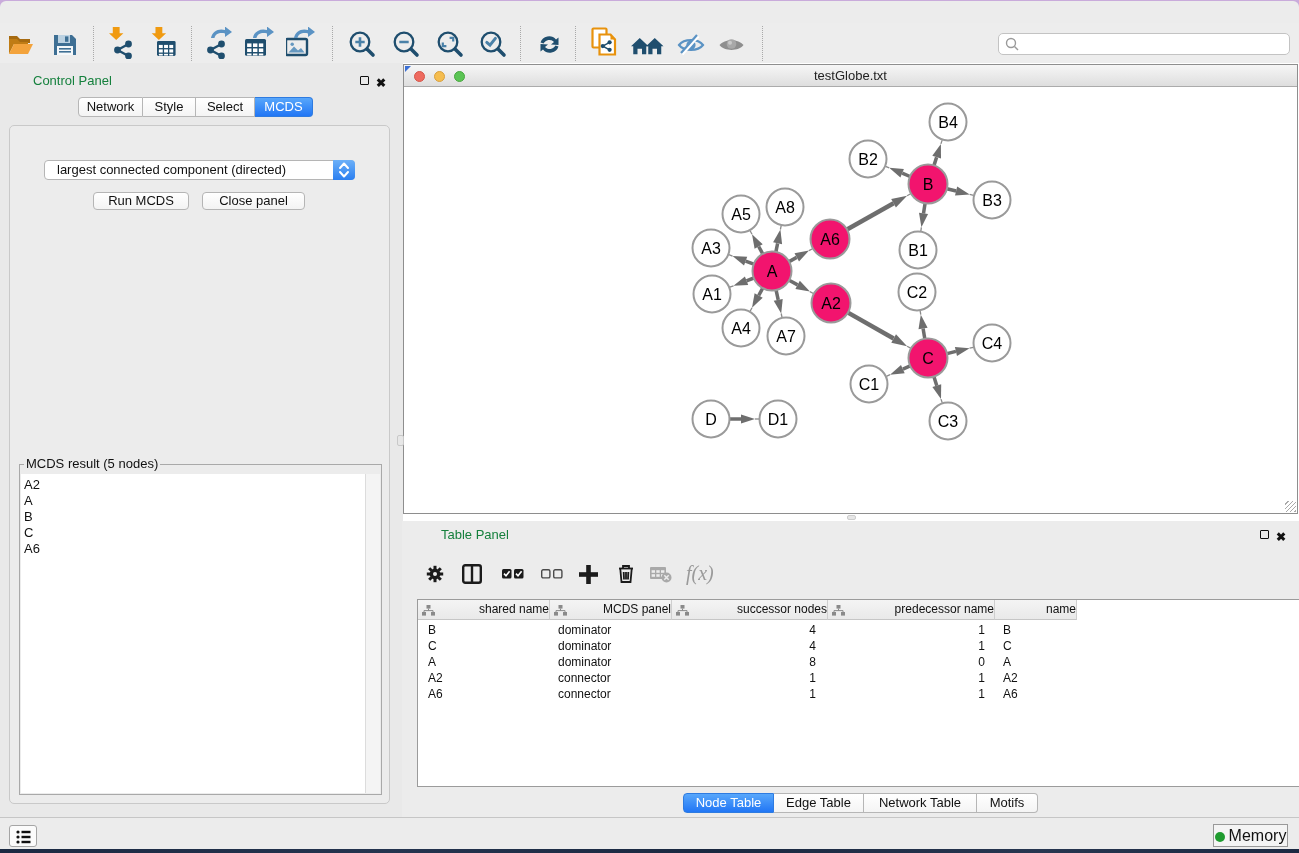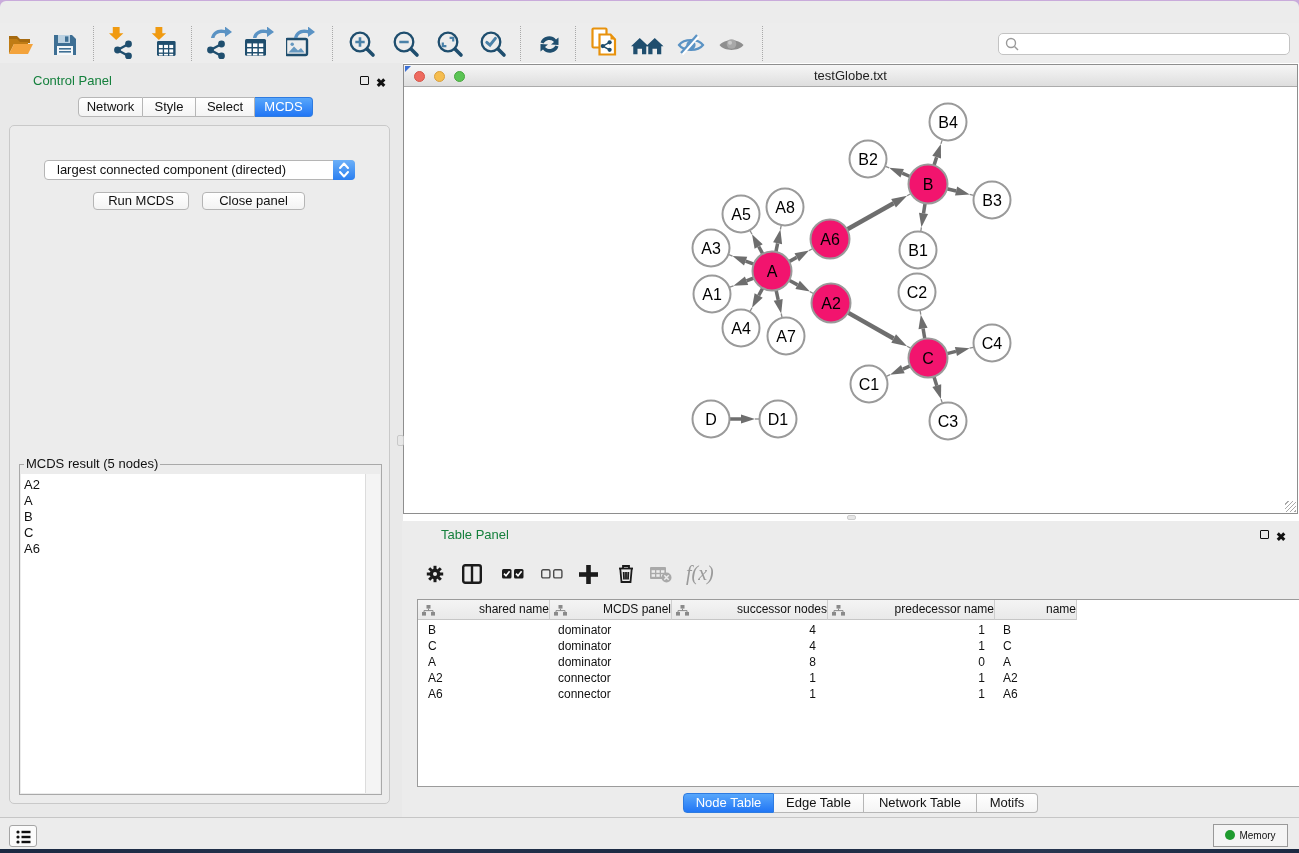--- a/index.html
+++ b/index.html
@@ -73,21 +73,21 @@
   .thead .lbl { position:absolute; top:0; width:100%; text-align:right; line-height:19px; }
   .trow { position:absolute; font-size:12px; color:#111; line-height:16px; }
   .num { text-align:right; }
   .btabs { position:absolute; left:271px; top:272px;margin-left:10px; }
   
   .statusbar { position:absolute; left:0; top:816px; width:1299px; height:33px; background:#ececec;
     border-top:1px solid #c6c6c6; }
   .sbtn { position:absolute; left:9px; top:7px; width:28px; height:22px; background:#fbfbfb;
     border:1px solid #a5a5a5; border-radius:3px; }
   .membtn { position:absolute; right:11px; top:6px; width:75px; height:23px; background:#f4f4f4;
-    border:1px solid #999; font-size:10px; color:#111; line-height:21px; text-align:center; }
+    border:1px solid #999; font-size:16px; color:#111; line-height:21px; text-align:center; }
   .memdot { display:inline-block; width:10px; height:10px; border-radius:50%; background:#1f9b2f;
     margin-right:4px; vertical-align:-1px; }
 </style>
 </head>
 <body>
 <div class="wall-top"></div>
 <div class="wall-bot"></div>
 <div class="win">
 
 

